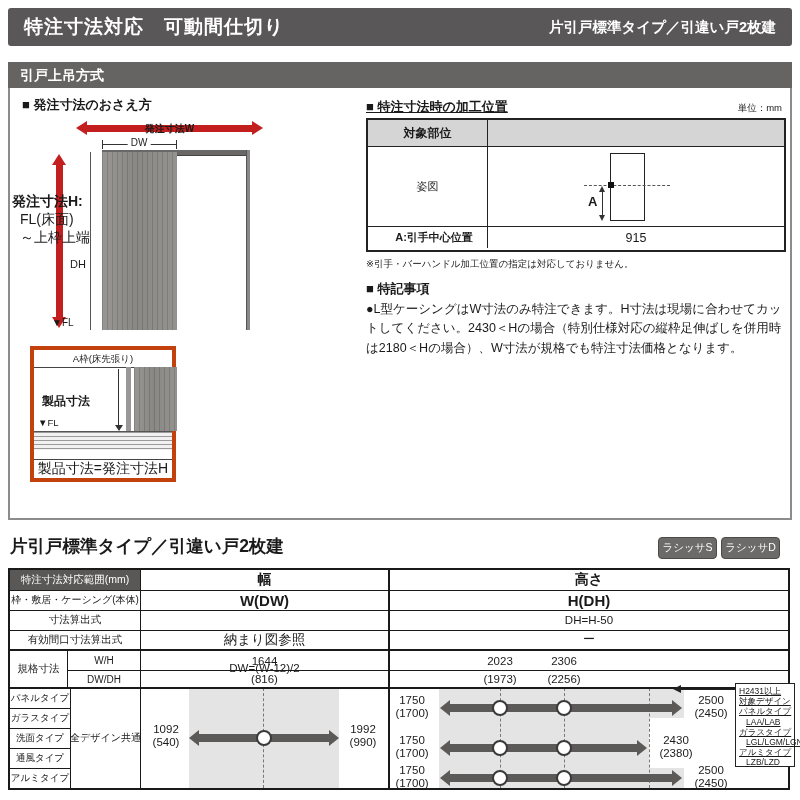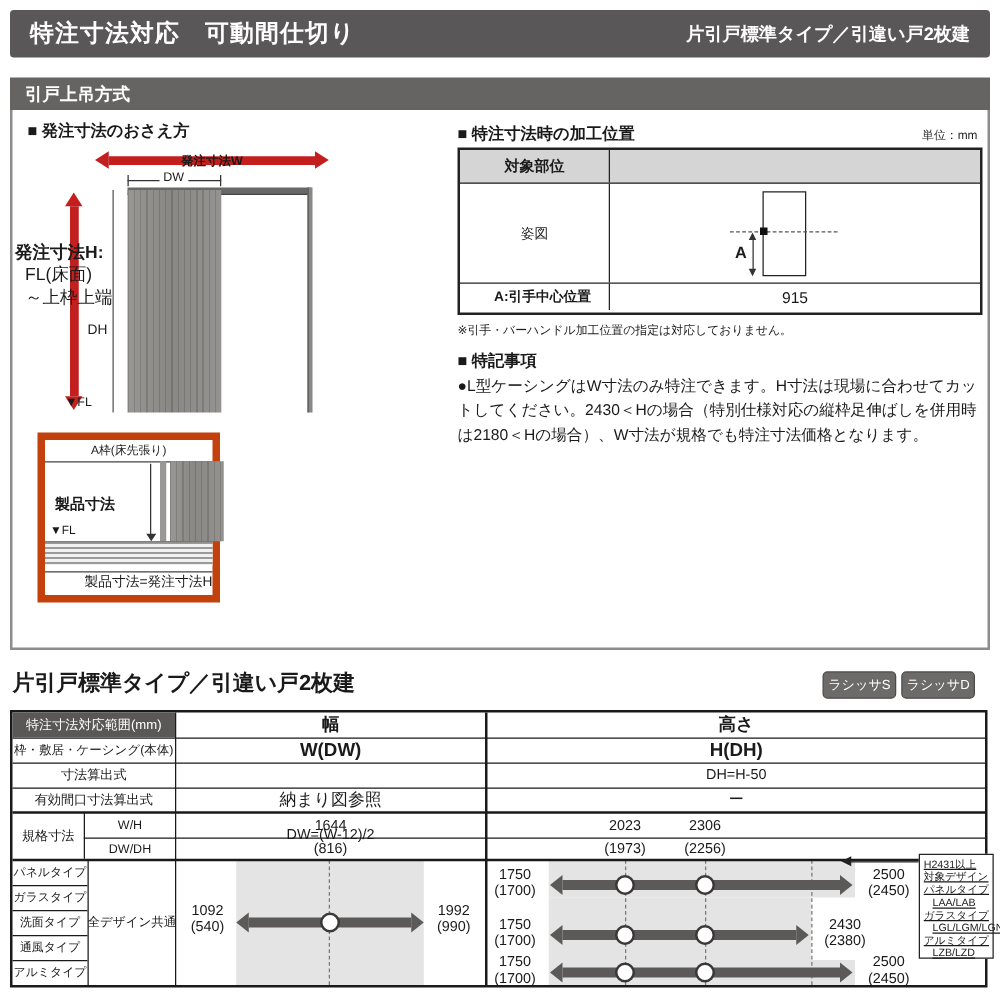--- a/index.html
+++ b/index.html
@@ -83,35 +83,35 @@
 
     <div class="abs rv" style="left:46px;top:77px;height:152px;"></div>
     <div class="abs" style="left:2px;top:104px;font-size:14px;line-height:1.3;">
       <div class="nw" style="font-weight:bold;">発注寸法H:</div>
       <div class="nw" style="padding-left:8px;">FL(床面)</div>
       <div class="nw" style="padding-left:8px;">～上枠上端</div>
     </div>
     <div class="abs nw" style="left:58px;top:150px;font-size:11px;background:#fff;padding:0 2px;margin-top:20px;">DH</div>
     <div class="abs nw" style="left:42px;top:229px;font-size:10px;">▼FL</div>
 
-    <div class="abs" style="left:20px;top:258px;width:146px;height:136px;border:6px solid #c2410c;box-sizing:border-box;">
+    <div class="abs" style="left:20px;top:258px;width:146px;height:136px;border:4px solid #c2410c;box-sizing:border-box;">
       <div class="nw" style="height:17px;line-height:17px;text-align:center;font-size:9.5px;border-bottom:1px solid #444;">A枠(床先張り)</div>
       <div style="position:absolute;left:0;top:17px;right:0;bottom:0;">
         <div class="abs wood" style="left:100px;top:0;width:43px;height:64px;"></div>
         <div class="abs" style="left:92px;top:0;width:5px;height:64px;background:#9a9896;"></div>
         <div class="abs" style="left:84px;top:2px;height:60px;border-left:1px solid #333;"></div>
         <div class="abs" style="left:81px;top:58px;width:0;height:0;border-left:4px solid transparent;border-right:4px solid transparent;border-top:6px solid #333;"></div>
         <div class="abs nw" style="left:8px;top:26px;font-size:12px;font-weight:bold;">製品寸法</div>
         <div class="abs nw" style="left:4px;top:50px;font-size:9.5px;">▼FL</div>
         <div class="abs floorhatch" style="left:0;top:64px;right:0;height:18px;border-top:1px solid #555;"></div>
-        <div class="nw" style="position:absolute;left:0;right:0;bottom:0;height:18px;line-height:17px;border-top:1px solid #444;text-align:right;font-size:11px;">製品寸法=発注寸法H</div>
-      </div>
-    </div>
-
-    <div class="abs h13 nw" style="left:356px;top:10px;">■ 特注寸法時の加工位置</div>
+        <div class="nw" style="position:absolute;left:0;right:0;bottom:0;height:18px;line-height:17px;border-top:1px solid #444;text-align:center;font-size:14px;">製品寸法=発注寸法H</div>
+      </div>
+    </div>
+
+    <div class="abs h13 nw" style="left:356px;top:10px;text-decoration:underline;">■ 特注寸法時の加工位置</div>
     <div class="abs nw" style="left:700px;top:14px;width:72px;text-align:right;font-size:9.5px;">単位：mm</div>
 
     <div class="abs mtable">
       <div class="mrow mhead">
         <div class="mc1 ctr nw">対象部位</div>
       </div>
       <div class="mrow mbody">
         <div class="mc1 ctr nw">姿図</div>
         <div style="flex:1;position:relative;">
           <div class="abs" style="left:122px;top:6px;width:35px;height:68px;border:1.6px solid #222;box-sizing:border-box;"></div>

